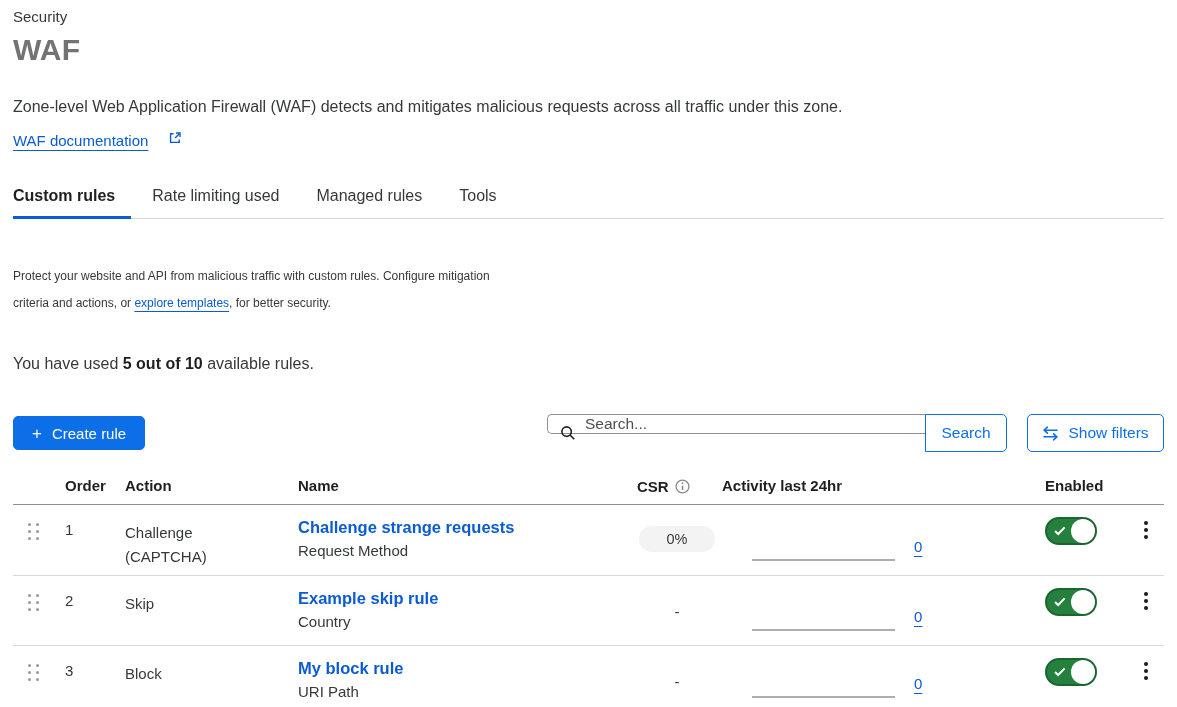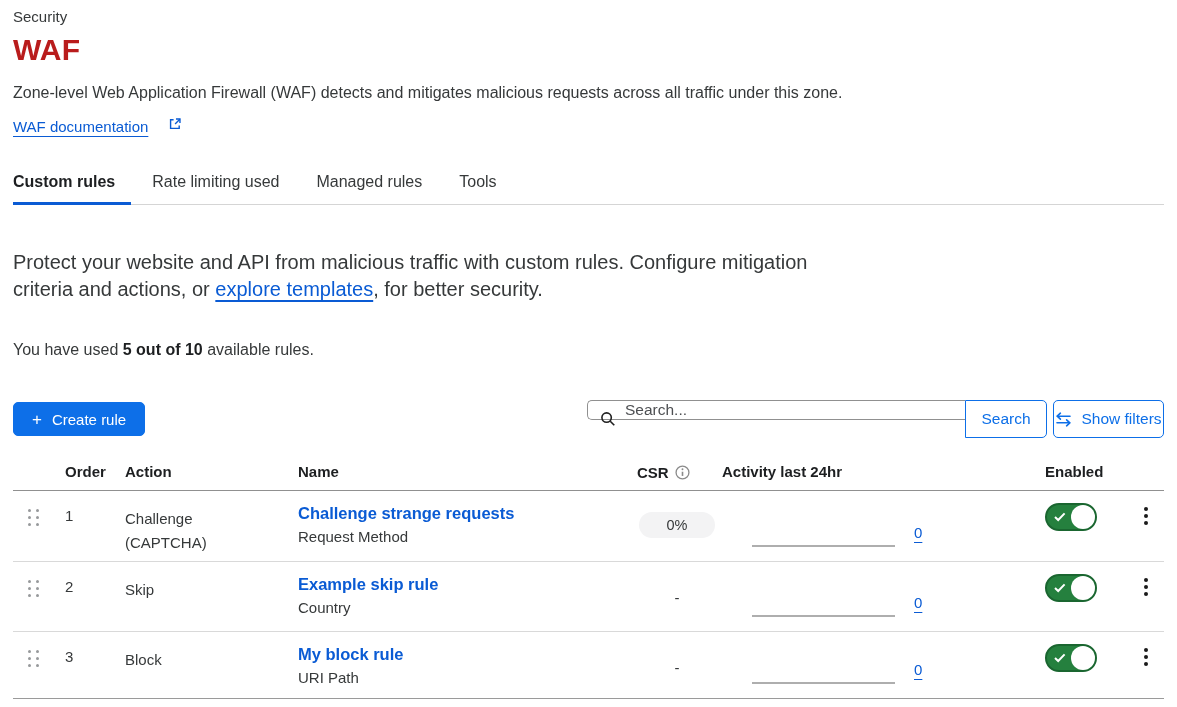--- a/index.html
+++ b/index.html
@@ -1,46 +1,46 @@
 <!DOCTYPE html>
 <html><head>
 <meta charset="utf-8">
 <style>
   * { margin:0; padding:0; box-sizing:border-box; }
   html,body { width:1177px; height:707px; background:#ffffff; overflow:hidden; }
   body { font-family:"Liberation Sans", sans-serif; color:#36393a; }
   .page { padding:0 13px; width:1177px; }
 
   .eyebrow { margin-top:8px; font-size:15px; color:#36393a; }
-  .title { margin-top:8px; font-size:30px; line-height:34px; font-weight:700; color:#b91c1c; letter-spacing:0.2px; }
-  .desc { margin-top:16px; font-size:16px; line-height:20px; color:#36393a; }
+  .title { margin-top:8px; font-size:30px; line-height:34px; font-weight:700; color:#737373; letter-spacing:0.2px; }
+  .desc { margin-top:30px; font-size:16px; line-height:20px; color:#36393a; }
   .doc-row { margin-top:14px; display:flex; align-items:center; gap:20px; }
   a.link { color:#0a5bd4; text-decoration:underline; text-underline-offset:4px; cursor:pointer; font-size:15px; }
 
   .tabs { margin-top:38px; display:flex; gap:37px; border-bottom:1px solid #d5d5d5; }
   .tab { position:relative; padding-bottom:13px; font-size:16px; color:#36393a; cursor:pointer; }
   .tab.active { font-weight:700; color:#1d1f21; }
   .tab.active::after { content:''; position:absolute; left:0; right:-16px; bottom:-1px; height:3px; background:#0a5bd4; }
 
-  .intro { margin-top:44px; font-size:20px; line-height:27px; color:#36393a; }
+  .intro { margin-top:44px; font-size:12px; line-height:27px; color:#36393a; }
   a.inline-link { color:#0a5bd4; text-decoration:underline; text-underline-offset:4px; cursor:pointer; }
   .usage { margin-top:38px; font-size:16px; color:#36393a; }
   .usage b { color:#1d1f21;margin-top:32px; }
 
   .toolbar { margin-top:41px; display:flex; align-items:center; justify-content:space-between; }
   .btn-primary { display:flex; align-items:center; gap:10px; height:34px; padding:0 18px; background:#0d6fe8; border:1px solid #0d6fe8; border-radius:5px; color:#fff; font-size:15px; font-family:inherit; cursor:pointer; }
   .btn-primary .plus { font-size:17px; font-weight:400; line-height:1; }
   .right-controls { display:flex; align-items:center; }
   .search-group { display:flex; height:38px; }
   .search-wrap { position:relative; }
   .search-wrap svg { position:absolute; left:13px; top:11px; }
   .search-input { width:378px; height:20px; border:1px solid #909090; border-right:none; border-radius:5px 0 0 5px; padding:0 10px 0 37px; font-size:15.5px; font-family:inherit; color:#36393a; outline:none; }
   .search-input::placeholder { color:#4d4f52; opacity:1; }
   .btn-search { width:82px; height:38px; background:#fff; border:1px solid #0d6fe8; border-radius:0 5px 5px 0; color:#0d6fe8; font-size:15.5px; font-family:inherit; cursor:pointer; }
-  .btn-outline { margin-left:6px; display:flex; align-items:center; justify-content:center; gap:9px; width:111px; height:38px; background:#fff; border:1px solid #0d6fe8; border-radius:5px; color:#0d6fe8; font-size:15.5px; font-family:inherit; cursor:pointer; }
+  .btn-outline { margin-left:20px; display:flex; align-items:center; justify-content:center; gap:9px; width:137px; height:38px; background:#fff; border:1px solid #0d6fe8; border-radius:5px; color:#0d6fe8; font-size:15.5px; font-family:inherit; cursor:pointer; }
 
   .rules-table { margin-top:25px; width:1151px; }
   .t-row { display:grid; grid-template-columns:52px 60px 173px 339px 85px 323px 83px 36px; }
   .t-header { border-bottom:1px solid #909090; padding-bottom:9px; font-size:15px; font-weight:700; color:#1d1f21; }
   .t-header .c-csr { display:flex; align-items:center; gap:6px; }
   .body-row { min-height:70px; position:relative; }
   .body-row + .body-row { border-top:1px solid #d9d9d9; }
   .rules-table .t-body { border-bottom:1px solid #9a9a9a; }
 
   .c-drag { padding-top:18px; padding-left:15px; }

